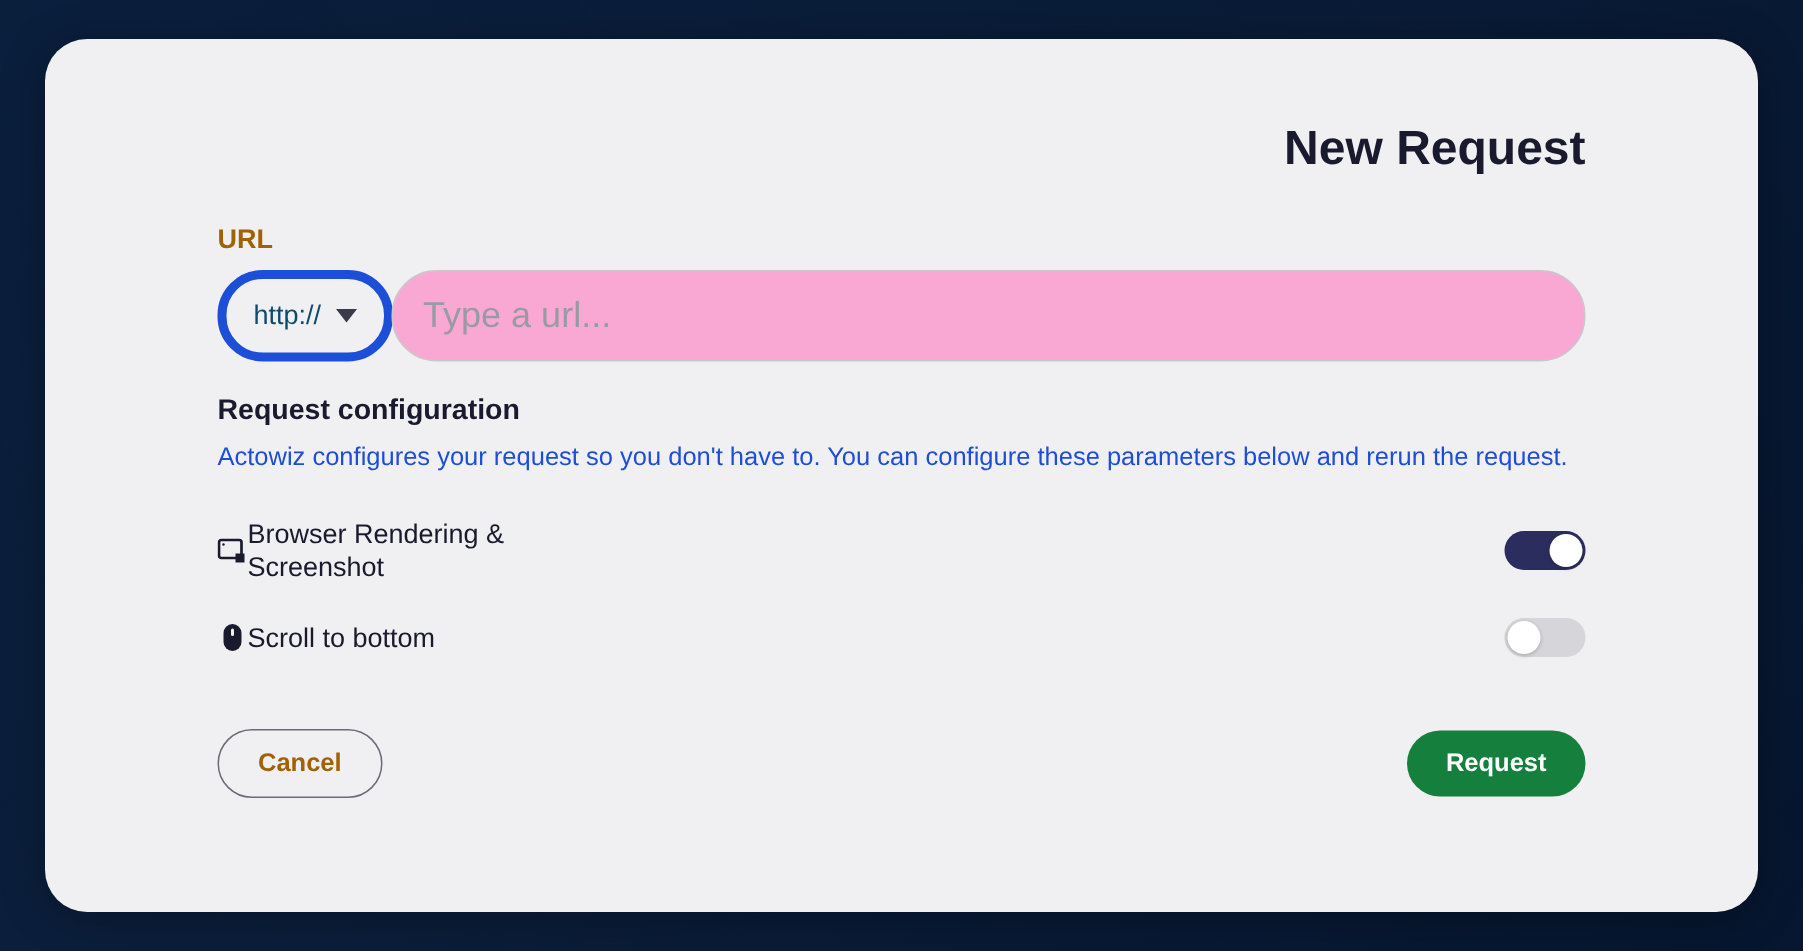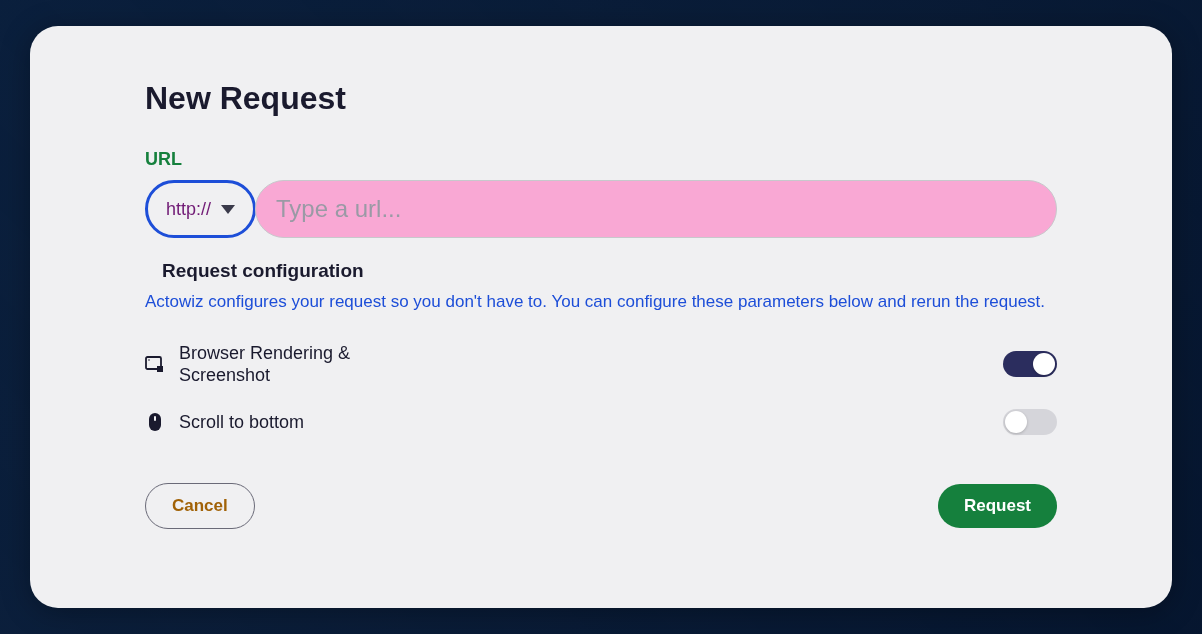--- a/index.html
+++ b/index.html
@@ -31,51 +31,51 @@
       left: 30px;
       right: 30px;
       bottom: 26px;
       background: #f0f0f2;
       border-radius: 28px;
       padding: 54px 115px 48px 115px;
       box-shadow: 0 4px 30px rgba(0,0,0,0.3);
     }
     
     .modal-title {
-      text-align: left;
+      text-align: right;
       font-size: 32px;
       font-weight: 700;
       color: #1a1a2e;
       margin-bottom: 32px;
     }
     
     .label {
       font-size: 18px;
       font-weight: 600;
-      color: #15803d;
+      color: #a16207;
       margin-bottom: 10px;
     }
     
     .url-row {
       display: flex;
       gap: 0;
       margin-bottom: 22px;
     }
     
     .protocol-select {
       display: flex;
       align-items: center;
       gap: 10px;
-      border: 3px solid #1d4ed8;
+      border: 6px solid #1d4ed8;
       border-radius: 30px;
       padding: 14px 18px 14px 18px;
       background: #f0f0f2;
       cursor: pointer;
       font-size: 18px;
-      color: #701a75;
+      color: #0c4a6e;
       min-width: 104px;
     }
     
     .caret-down {
       width: 0;
       height: 0;
       border-left: 7px solid transparent;
       border-right: 7px solid transparent;
       border-top: 9px solid #3a3a4a;
     }
@@ -94,41 +94,39 @@
     
     .url-input::placeholder {
       color: #9a9aa5;
     }
     
     .section-title {
       font-size: 19px;
       font-weight: 700;
       color: #1a1a2e;
       margin-bottom: 8px;
-      margin-left: 17px;
     }
     
     .section-desc {
       font-size: 17px;
       color: #1d4ed8;
       line-height: 1.4;
       margin-bottom: 28px;
     }
     
     .config-row {
       display: flex;
       align-items: center;
       justify-content: space-between;
       margin-bottom: 22px;
     }
     
     .config-left {
       display: flex;
       align-items: center;
-      gap: 14px;
     }
     
     .config-icon {
       width: 20px;
       height: 20px;
       flex-shrink: 0;
       display: flex;
       align-items: center;
       justify-content: center;
     }

